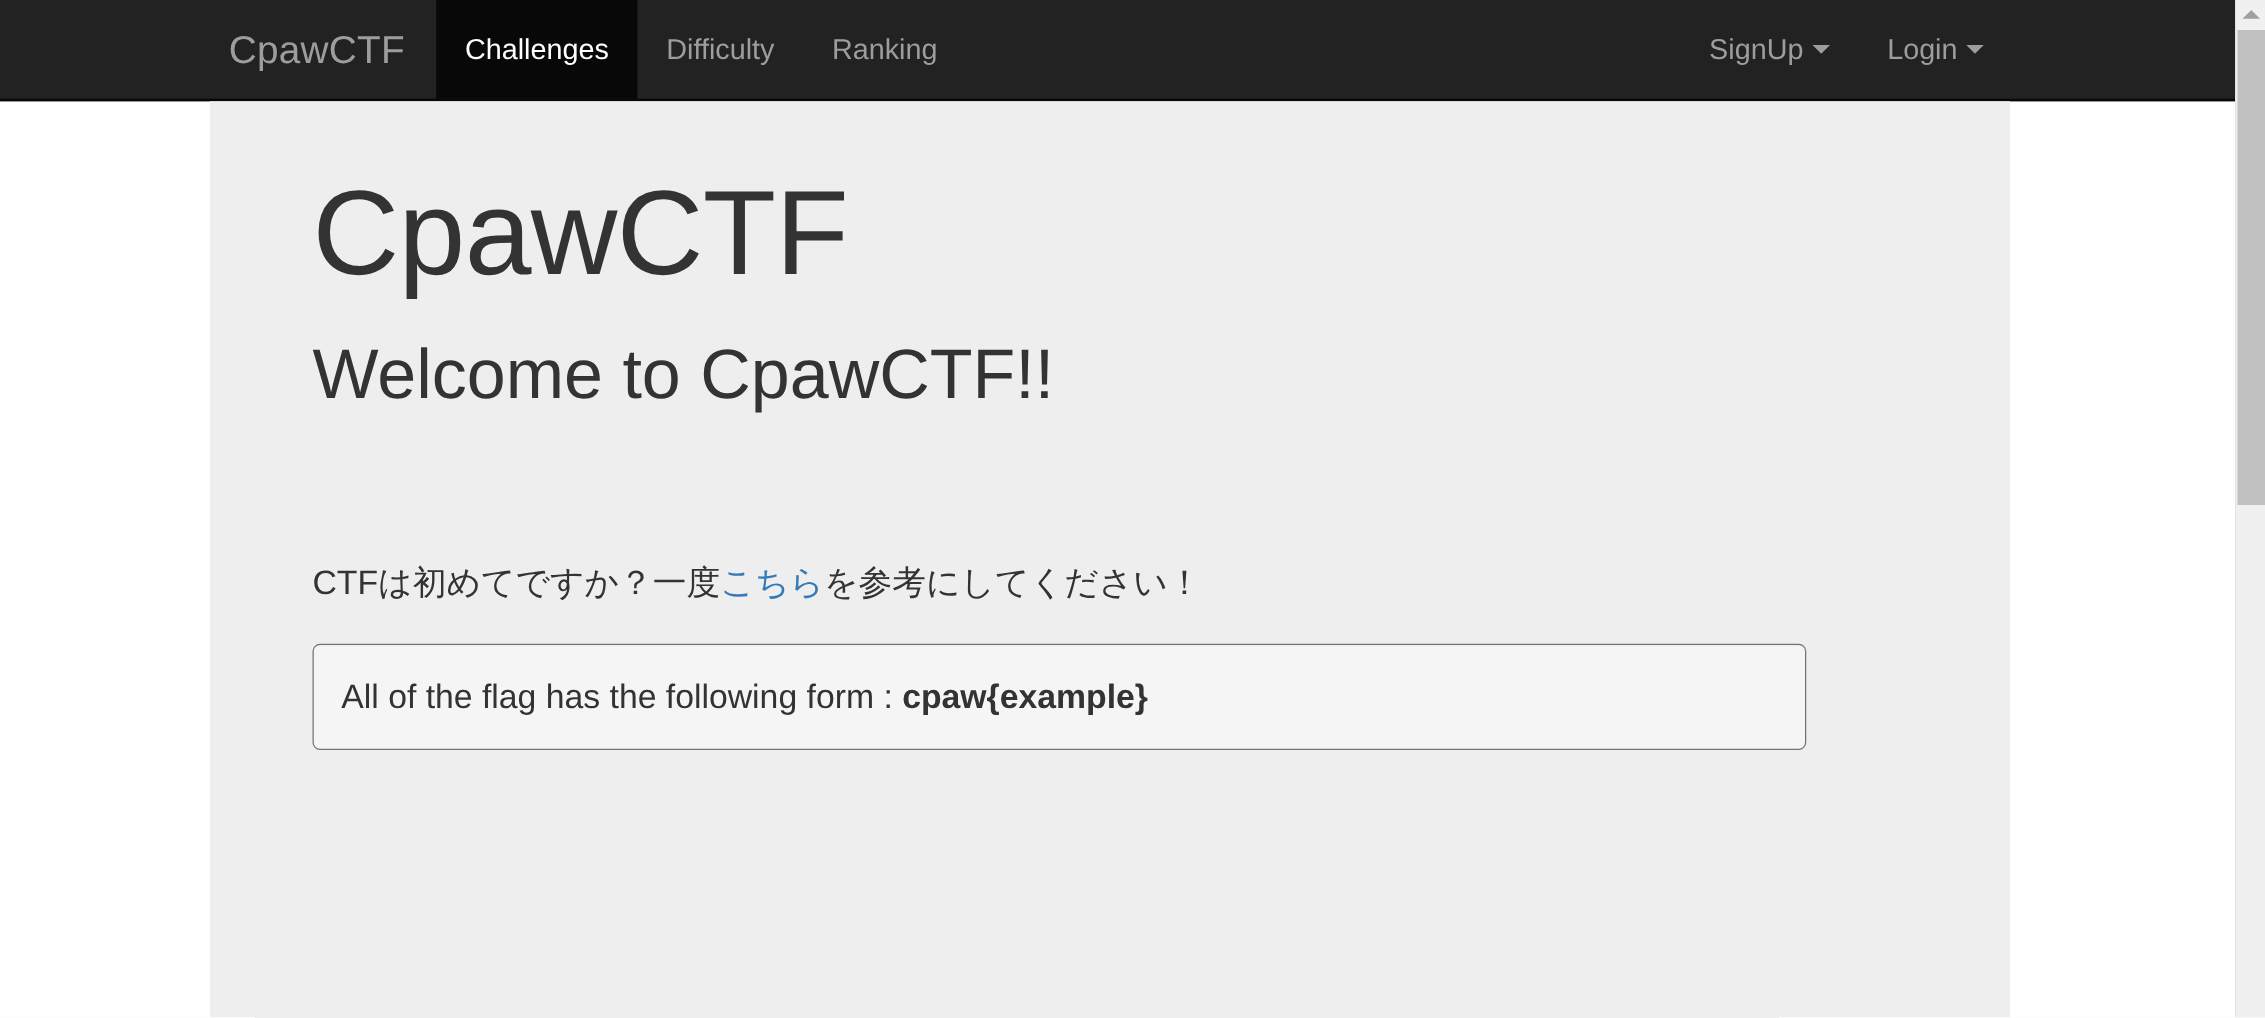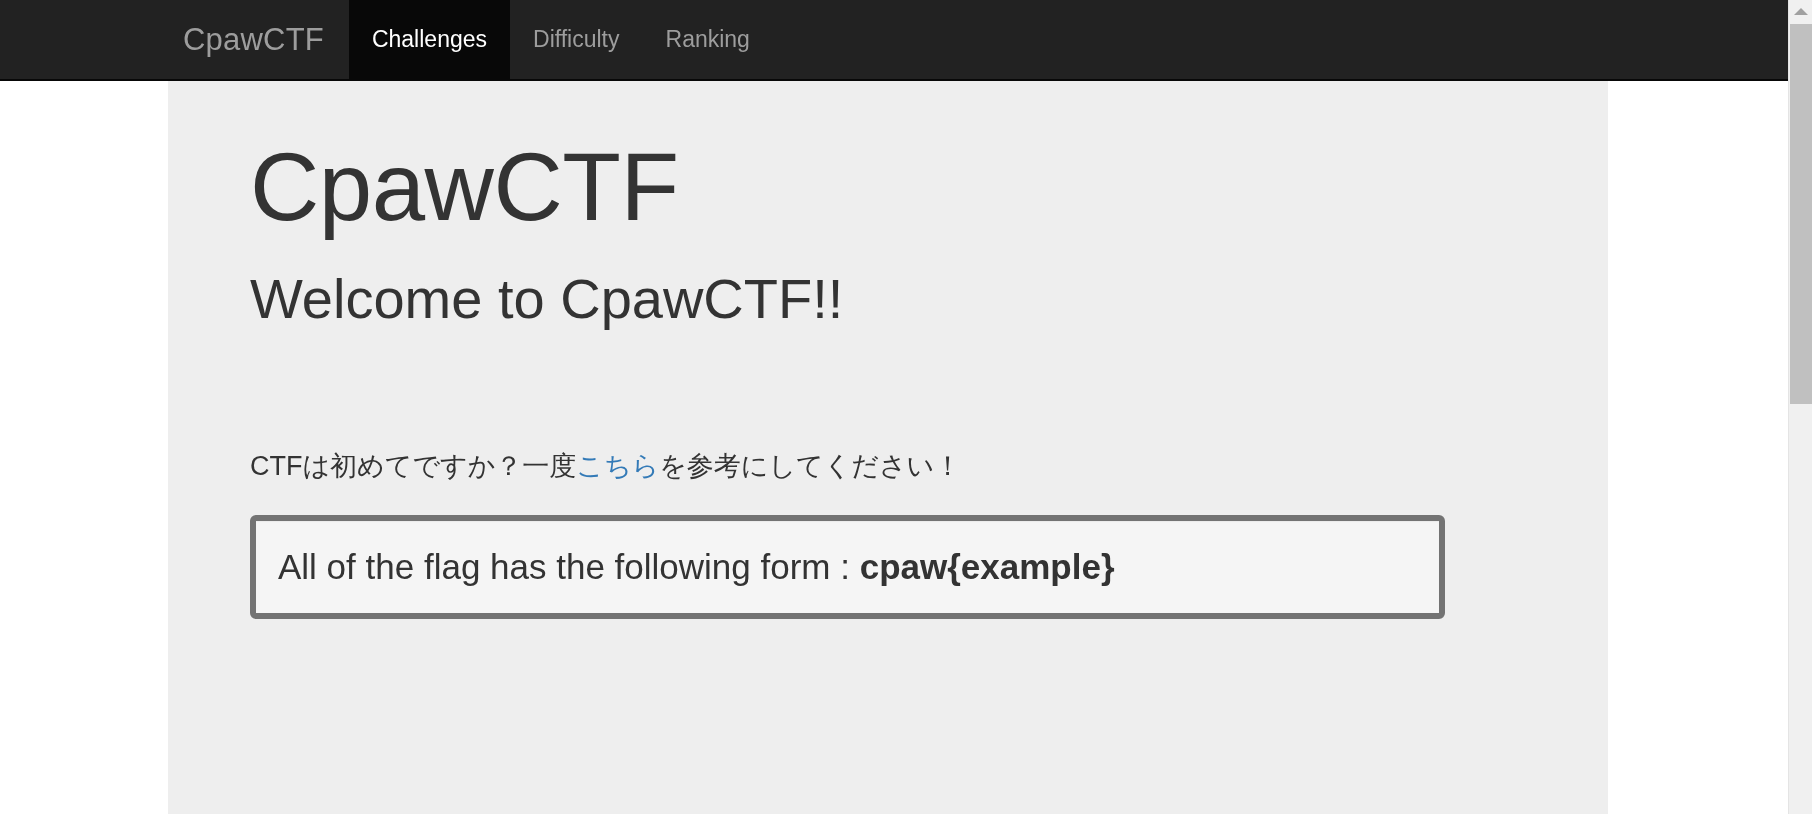--- a/index.html
+++ b/index.html
@@ -143,24 +143,24 @@
   .inline-link {
     color: #337ab7;
     text-decoration: none;
     cursor: pointer;
     margin-top: 12px;
   }
   .well {
     margin-top: 28px;
     width: 1195px;
     background: #f5f5f5;
-    border: 6px solid #737373;
+    border: 1px solid #737373;
     border-radius: 6px;
     padding: 25px 22px;
-    font-size: 35px;
+    font-size: 27px;
     line-height: 1.2;
     color: #333333;
     box-shadow: inset 0 1px 1px rgba(0,0,0,0.04);
   }
   .well strong { font-weight: bold; }
 
   
   .scrollbar {
     position: absolute;
     right: 0;
@@ -219,20 +219,31 @@
           <a class="nav-link">
             <span>Difficulty</span>
           </a>
 
 
           <a class="nav-link">
             <span>Ranking</span>
           </a>
         </div>
 
+        <div class="nav-right">
+          <a class="nav-link">
+            <span>SignUp</span>
+            <span class="caret"></span>
+          </a>
+
+          <a class="nav-link">
+            <span>Login</span>
+            <span class="caret"></span>
+          </a>
+        </div>
 
       </div>
     </div>
 
     <div class="container">
       <div class="jumbotron">
 
         <h1 class="page-title">CpawCTF</h1>
         <h2 class="page-subtitle">Welcome to CpawCTF!!</h2>
 

